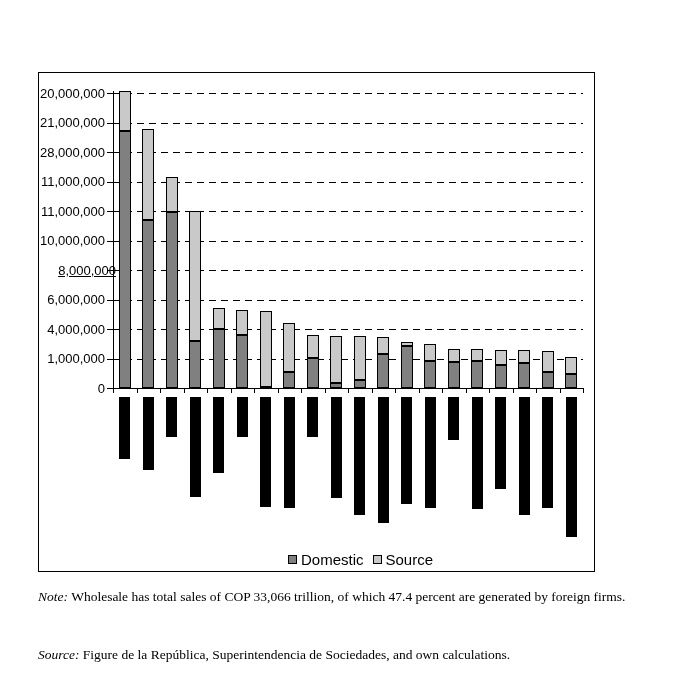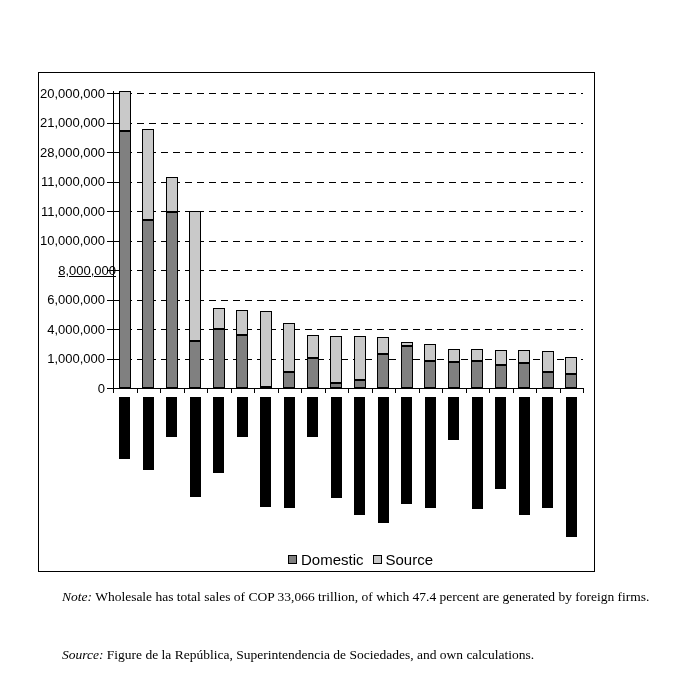--- a/index.html
+++ b/index.html
@@ -14,21 +14,21 @@
             background-image:repeating-linear-gradient(to right,#000 0 7px,transparent 7px 12px);}
   .solidline{position:absolute;background:#000;}
   .ylab{position:absolute;font-family:"Liberation Sans",sans-serif;font-size:13px;
         text-align:right;line-height:13px;}
   .barseg{position:absolute;box-sizing:border-box;border:1px solid #000;}
   .smudge{position:absolute;background:#000;}
   .legend{position:absolute;left:288px;top:551px;display:flex;align-items:center;gap:9px;
           font-family:"Liberation Sans",sans-serif;font-size:15px;}
   .legend-item{display:flex;align-items:center;gap:4px;}
   .swatch{width:9px;height:9px;border:1px solid #000;box-sizing:border-box;display:inline-block;}
-  .note,.source{position:absolute;left:38px;width:637px;font-size:13.5px;line-height:1.4;margin-left:24px;}
+  .note,.source{position:absolute;left:38px;width:637px;font-size:13.5px;line-height:1.4;}
   .note{top:588px;text-align:justify;}
   .source{top:646px;}
 </style>
 </head>
 <body>
 
 <div id="page">
 
 
   <div class="figure-box"></div>

